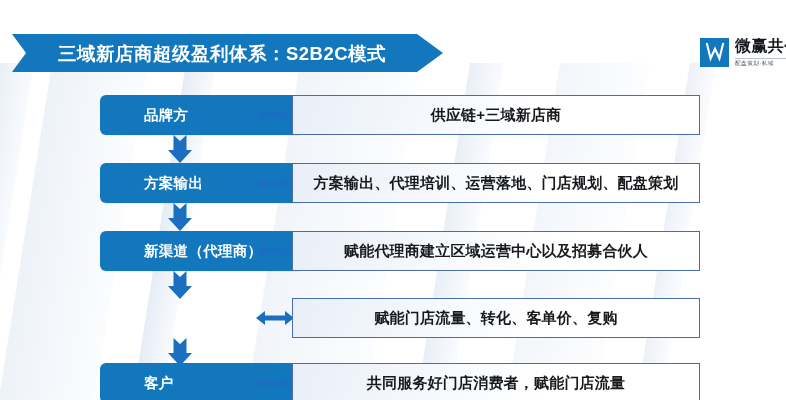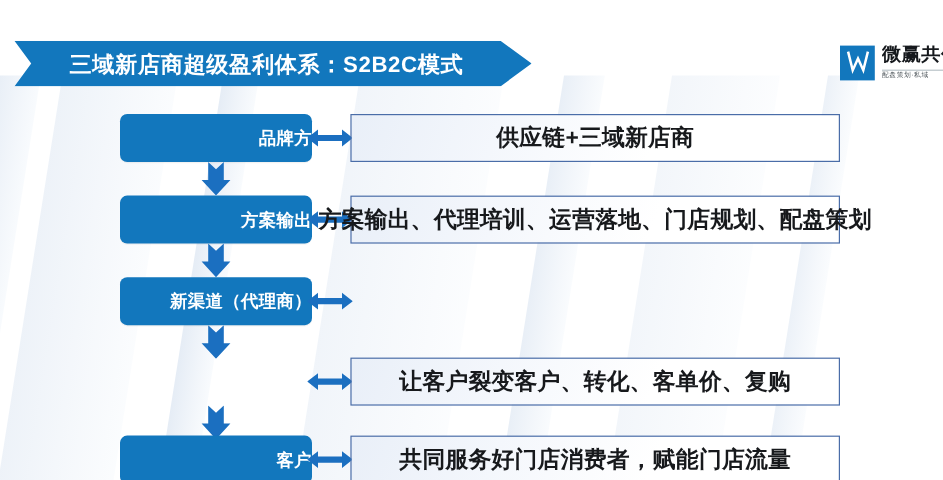--- a/index.html
+++ b/index.html
@@ -138,22 +138,23 @@
   .pill {
     position: absolute;
     left: 100px;
     top: 0;
     width: 160px;
     height: 40px;
     background: #1277bd;
     border-radius: 6px;
     display: flex;
     align-items: center;
-    justify-content: flex-end;
+    justify-content: flex-start;
     box-shadow: 0 1px 0 rgba(0,0,0,.05);
+    padding-left: 44px;
   }
   .pill-label {
     color: #ffffff;
     font-size: 14.5px;
     font-weight: 700;
     white-space: nowrap;
     letter-spacing: .3px;
   }
 
   .hconn {
@@ -172,21 +173,21 @@
     height: 40px;
     border: 1.6px solid #4a6da8;
     background: linear-gradient(110deg, #e9eff8 0%, #f4f7fc 30%, #ffffff 62%, #ffffff 100%);
     display: flex;
     align-items: center;
     justify-content: center;
     box-sizing: border-box;
   }
   .card-text {
     color: #17191c;
-    font-size: 19px;
+    font-size: 15px;
     font-weight: 700;
     white-space: nowrap;
     letter-spacing: .2px;
   }
 
   .vconn {
     position: absolute;
     left: 167px;
     width: 26px;
     height: 28px;
@@ -281,36 +282,39 @@
 
     <div class="row r2">
       <div class="pill">
         <span class="pill-label">新渠道（代理商）</span>
       </div>
       <div class="hconn">
         <svg width="38" height="20" viewBox="0 0 38 20" aria-hidden="true">
           <path d="M0 10 L9 3 L9 7.4 L29 7.4 L29 3 L38 10 L29 17 L29 12.6 L9 12.6 L9 17 Z" fill="#1b6fc0"></path>
         </svg>
       </div>
+      <div class="card">
+        <span class="card-text">赋能代理商建立区域运营中心以及招募合伙人</span>
+      </div>
     </div>
 
     <div class="vconn v2">
       <svg width="26" height="28" viewBox="0 0 26 28" aria-hidden="true">
         <path d="M6.5 0 L13 6 L19.5 0 L19.5 15 L25 15 L13 28 L1 15 L6.5 15 Z" fill="#1b6fc0"></path>
       </svg>
     </div>
 
     <div class="row r3">
       <div class="hconn">
         <svg width="38" height="20" viewBox="0 0 38 20" aria-hidden="true">
           <path d="M0 10 L9 3 L9 7.4 L29 7.4 L29 3 L38 10 L29 17 L29 12.6 L9 12.6 L9 17 Z" fill="#1b6fc0"></path>
         </svg>
       </div>
       <div class="card">
-        <span class="card-text">让客户裂变客户、转化、客单价、复购</span>
+        <span class="card-text">赋能门店流量、转化、客单价、复购</span>
       </div>
     </div>
 
     <div class="vconn v3">
       <svg width="26" height="28" viewBox="0 0 26 28" aria-hidden="true">
         <path d="M6.5 0 L13 6 L19.5 0 L19.5 15 L25 15 L13 28 L1 15 L6.5 15 Z" fill="#1b6fc0"></path>
       </svg>
     </div>
 
     <div class="row r4">

